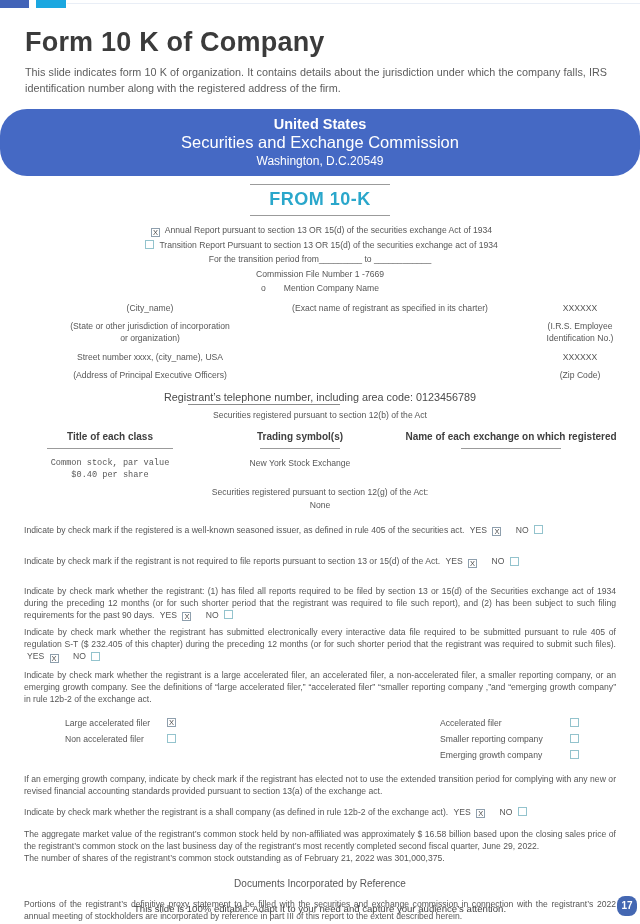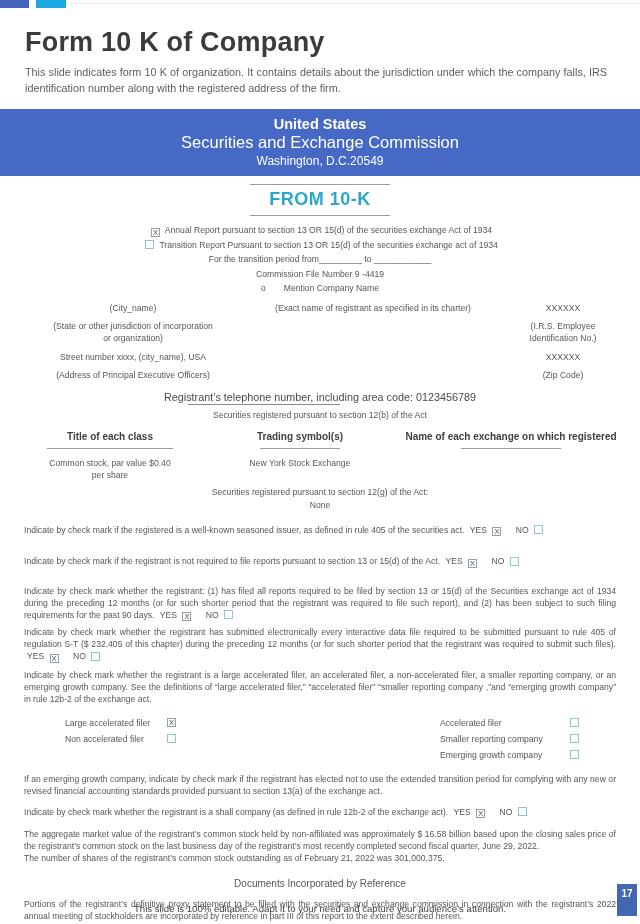--- a/index.html
+++ b/index.html
@@ -11,72 +11,72 @@
   }
   
   .sq { position:absolute; top:0; height:8px; }
   .sq-navy { left:0; width:29px; background:#4364B8; }
   .sq-cyan { left:36px; width:30px; background:#1BA7E0; }
   .top-hairline { position:absolute; top:3px; left:67px; right:0; height:1px; background:#e9eef6; }
 
   .title { margin:27px 25px 0; font-size:27px; font-weight:bold; color:#3b3b3b; letter-spacing:.2px; }
   .subtitle { margin:6px 25px 0; width:582px; font-size:10.8px; line-height:1.5; color:#5d5d5d; text-align:justify; }
 
-  .banner { margin-top:13px; background:#4569C4; color:#fff; text-align:center; padding:7px 0 8px; }
+  .banner { margin-top:13px; background:#4569C4; color:#fff; text-align:center; padding:7px 0 8px;border-radius:27px; }
   .banner-l1 { font-size:14.5px; font-weight:bold; }
   .banner-l2 { font-size:16.5px; font-weight:normal; margin-top:1px; }
   .banner-l3 { font-size:12px; margin-top:2px; }
 
   .form-heading-wrap { text-align:center; margin-top:8px; }
   .rule { width:140px; height:1px; background:#9b9b9b; margin:0 auto; }
   .form-heading { font-size:18px; font-weight:bold; color:#2AA7CB; letter-spacing:.5px; padding:4px 0 5px; }
 
   .cline { text-align:center; font-size:8.6px; line-height:14.5px; color:#565656; }
   .intro { margin-top:7px; }
   .bullet-gap { display:inline-block; width:18px; }
 
   .cb { display:inline-block; width:9px; height:9px; border:1px solid #93C3CD; background:#fff;
         vertical-align:-1.5px; margin:0 3px; line-height:8px; text-align:center; }
   .cb.checked { border-color:#8e9fad; }
   .cbx { display:block; font-size:7.5px; line-height:8px; color:#4c4c4c; }
 
   .reg-grid { display:grid; grid-template-columns:250px 230px 150px; padding-left:8px; margin-top:7px;
-              font-size:8.6px; color:#565656; row-gap:7px; }
+              font-size:8.6px; color:#565656; row-gap:7px;margin-left:17px; }
   .rg { text-align:center; line-height:1.35; }
   .narrow-state { max-width:162px; margin:0 auto; }
   .narrow-irs { max-width:94px; margin:0 auto; }
 
   .phone { text-align:center; font-size:10.8px; color:#4a4a4a; margin-top:9px; }
   .phone-underline { width:152px; height:1px; background:#8a8a8a; margin:1px 0 0 calc(50% - 132px); }
 
   .sec-heading { text-align:center; font-size:8.6px; margin-top:5px; color:#565656; }
 
   .sec-table { display:grid; grid-template-columns:208px 172px 250px; padding-left:6px; margin-top:11px; }
   .sec-th { text-align:center; font-size:10px; font-weight:bold; color:#3f3f3f; }
   .hdr-rule { height:1px; background:#9b9b9b; margin:6px auto 0; }
   .hr-1 { width:126px; } .hr-2 { width:80px; } .hr-3 { width:100px; }
   .sec-td { text-align:center; font-size:8.6px; margin-top:8px; line-height:1.4; }
-  .td-narrow { max-width:122px; margin-left:auto; margin-right:auto; }
+  .td-narrow { max-width:122px; margin-left:auto; margin-right:auto;font-family:Liberation Mono, monospace; }
 
   .p { margin:0 24px; width:592px; font-size:8.6px; line-height:12px; color:#565656; text-align:justify; }
   .p.single { text-align:left; }
   .yes-label { margin-left:3px; } .no-label { margin-left:9px; }
 
   .filer { margin:10px 0 0 65px; font-size:8.6px; color:#565656; }
   .filer-row { display:flex; align-items:center; height:16px; }
   .filer-left { width:375px; display:flex; align-items:center; }
   .filer-left-label { display:inline-block; width:99px; }
   .filer-right { width:142px; display:flex; justify-content:space-between; align-items:center; }
 
   .docs-h { text-align:center; font-size:10px; color:#565656; margin-top:14px; }
 
   .footer-note { position:absolute; left:0; right:0; bottom:10px; text-align:center;
                  font-size:9.6px; color:#3f3f3f; }
-  .page-badge { position:absolute; right:3px; bottom:8px; width:20px; height:32px; background:#4467B2;
-                color:#fff; font-size:10px; font-weight:bold; text-align:center; line-height:20px; }
+  .page-badge { position:absolute; right:3px; bottom:8px; width:20px; height:20px; background:#4467B2;
+                color:#fff; font-size:10px; font-weight:bold; text-align:center; line-height:20px;border-radius:8px; }
 
   .mt14 { margin-top:14px; } .mt19 { margin-top:19px; } .mt17 { margin-top:17px; }
   .mt5 { margin-top:5px; } .mt6 { margin-top:6px; } .mt9 { margin-top:9px; }
   .mt10 { margin-top:10px; } .mt0 { margin-top:0; } .mt3 { margin-top:3px; }
 </style>
 </head>
 <body>
 
 <div class="slide">
 
@@ -102,21 +102,21 @@
   <div class="intro">
     <div class="cline">
       <span class="cb checked"><span class="cbx">X</span></span>
       <span>Annual Report pursuant to section 13 OR 15(d) of the securities exchange Act of 1934</span>
     </div>
     <div class="cline">
       <span class="cb"></span>
       <span>Transition Report Pursuant to section 13 OR 15(d) of the securities exchange act of 1934</span>
     </div>
     <div class="cline">For the transition period from_________ to ____________</div>
-    <div class="cline">Commission File Number 9 -4419</div>
+    <div class="cline">Commission File Number 1 -7669</div>
     <div class="cline">
       <span>o</span><span class="bullet-gap"></span><span>Mention Company Name</span>
     </div>
   </div>
 
   <div class="reg-grid">
     <div class="rg">(City_name)</div>
     <div class="rg">(Exact name of registrant as specified in its charter)</div>
     <div class="rg">XXXXXX</div>
 

